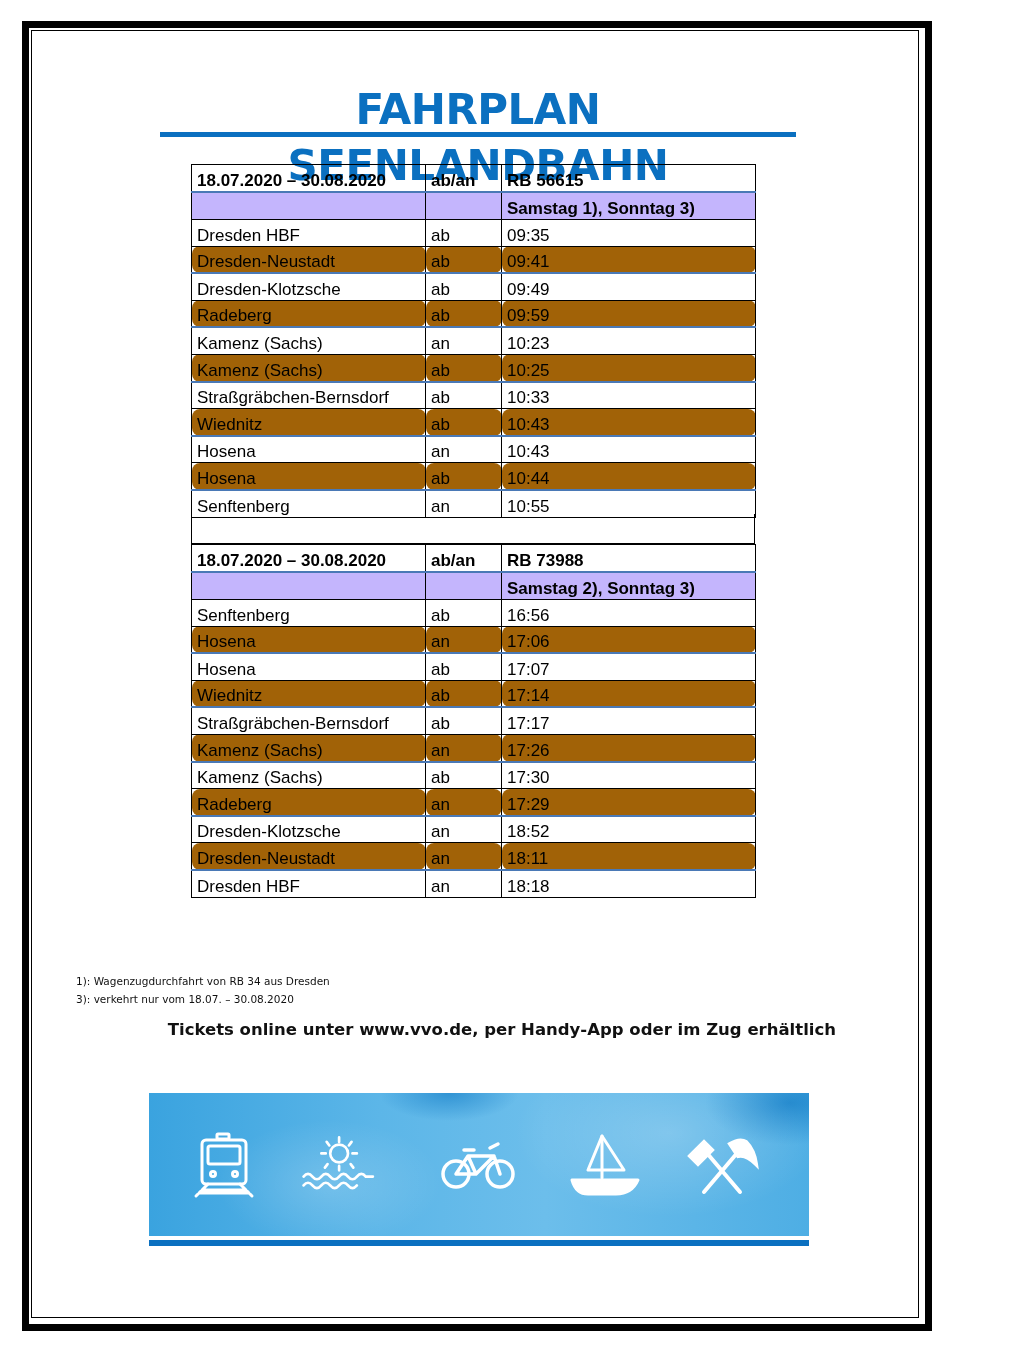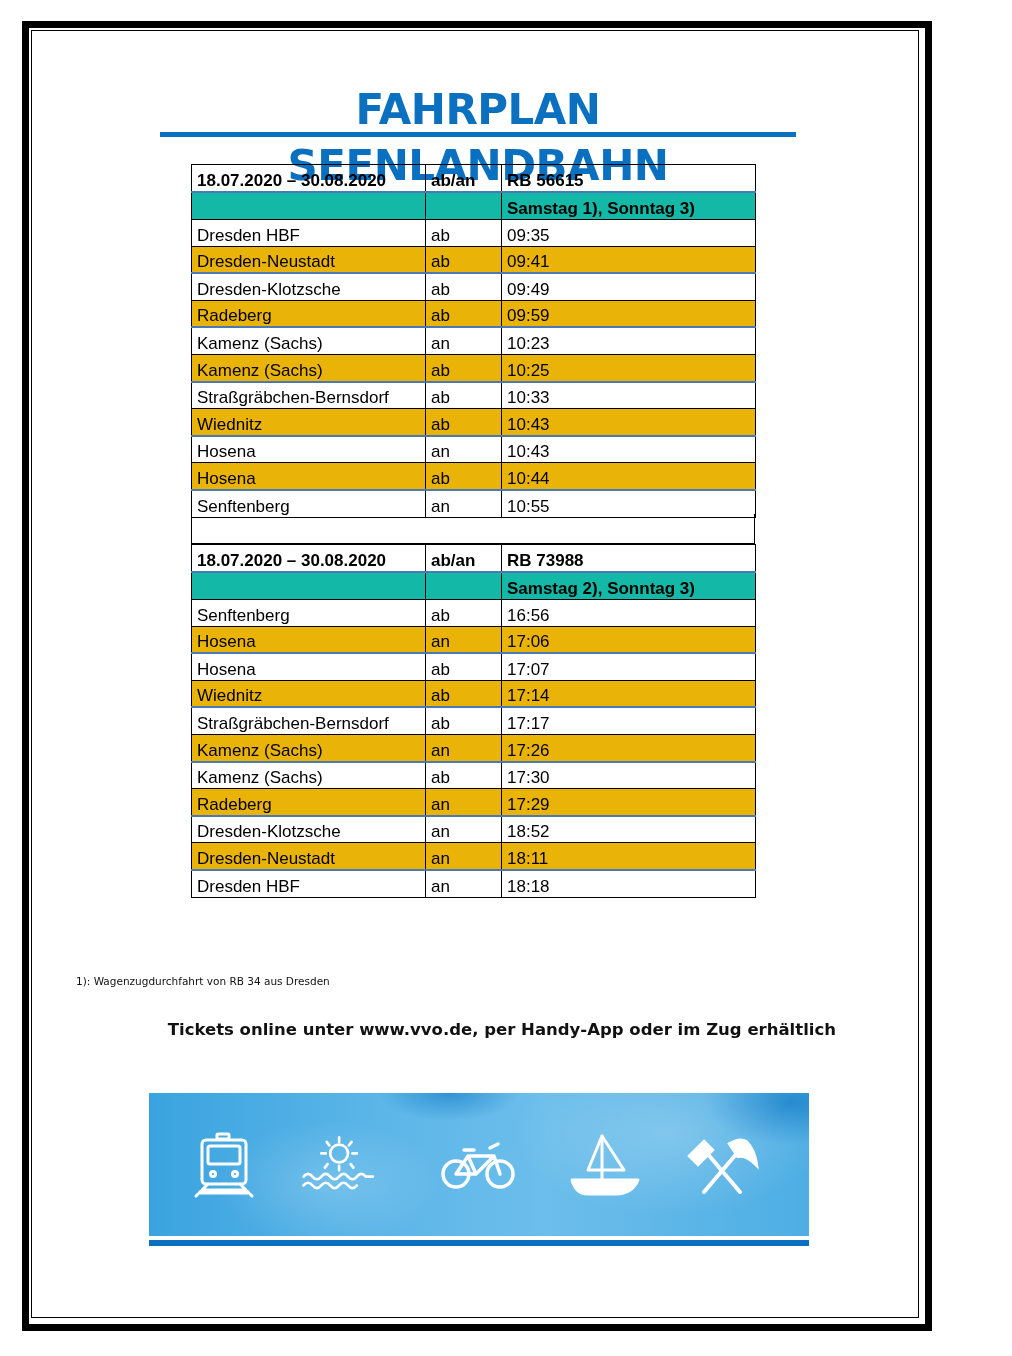--- a/index.html
+++ b/index.html
@@ -7,23 +7,23 @@
   .frame-outer { position: absolute; left: 22px; top: 21px; width: 896px; height: 1296px; border: 7px solid #000; }
   .frame-inner { position: absolute; left: 31px; top: 30px; width: 886px; height: 1286px; border: 1.5px solid #000; }
   .title { position: absolute; left: 160px; top: 82px; width: 636px; text-align: center; font-family: "DejaVu Sans", sans-serif; font-weight: bold; font-size: 42px; letter-spacing: -0.5px; color: #0b70c0; line-height: 56px; }
   .title-underline { position: absolute; left: 160px; top: 132px; width: 636px; height: 5px; background: #0b70c0; }
 
   table.tt { position: absolute; left: 191px; border-collapse: collapse; width: 564px; font-size: 17px; table-layout: fixed; }
   table.tt td { height: 25.6px; padding: 0 5px; border-left: 1px solid #000; border-right: 1px solid #000; vertical-align: bottom; white-space: nowrap; line-height: 20px; }
   table.tt col.c1 { width: 234px; } table.tt col.c2 { width: 76px; } table.tt col.c3 { width: 254px; }
   table.tt td.c2, table.tt td.c3 { text-align: left; }
   table.tt tr.hdr td { font-weight: bold; border-top: 1px solid #000; border-bottom: 2px solid #4a79b6; height: 26px; }
-  table.tt tr.sub td { font-weight: bold; background: #14b8a6; border-bottom: 1px solid #000; height: 26px; }
+  table.tt tr.sub td { font-weight: bold; background: #c4b5fd; border-bottom: 1px solid #000; height: 26px; }
   table.tt tr.row td { border-bottom: 1px solid #000; }
-  table.tt tr.row.shade td { background: #eab308; border-bottom: 2px solid #4a79b6; }
+  table.tt tr.row.shade td { background: #a16207; border-bottom: 2px solid #4a79b6; border-radius: 8px; }
   table.tt tr.row.last td { border-bottom: 1px solid #000; }
   #t1 { top: 164px; }
   #t2 { top: 544px; }
   .spacer { position: absolute; left: 191px; top: 514px; width: 562px; height: 29px; border: 1px solid #000; border-top: none; }
 
   .footnotes { position: absolute; left: 76px; top: 972px; font-family: "DejaVu Sans", sans-serif; font-size: 10.5px; line-height: 18px; color: #111; }
   .tickets { position: absolute; left: 160px; top: 1020px; width: 676px; text-align: right; font-family: "DejaVu Sans", sans-serif; font-weight: bold; font-size: 16.5px; color: #111; }
 
   .banner { position: absolute; left: 149px; top: 1093px; width: 660px; height: 143px; overflow: hidden;
     background:
@@ -196,20 +196,21 @@
       <tr class="row last">
         <td class="c1">Dresden HBF</td>
         <td class="c2">an</td>
         <td class="c3">18:18</td>
       </tr>
     </tbody>
 </table>
 
 <div class="footnotes">
   <div>1): Wagenzugdurchfahrt von RB 34 aus Dresden</div>
+  <div>3): verkehrt nur vom 18.07. – 30.08.2020</div>
 </div>
 
 <div class="tickets">Tickets online unter www.vvo.de, per Handy-App oder im Zug erhältlich</div>
 
 <div class="banner"></div>
 <div class="banner-line"></div>
 
 <div class="icon" style="left:184px;">
   <svg viewBox="0 0 80 70" fill="none" stroke="#fff" stroke-width="3" stroke-linecap="round" stroke-linejoin="round">
     <rect x="33" y="4" width="12" height="5" rx="1"></rect>

